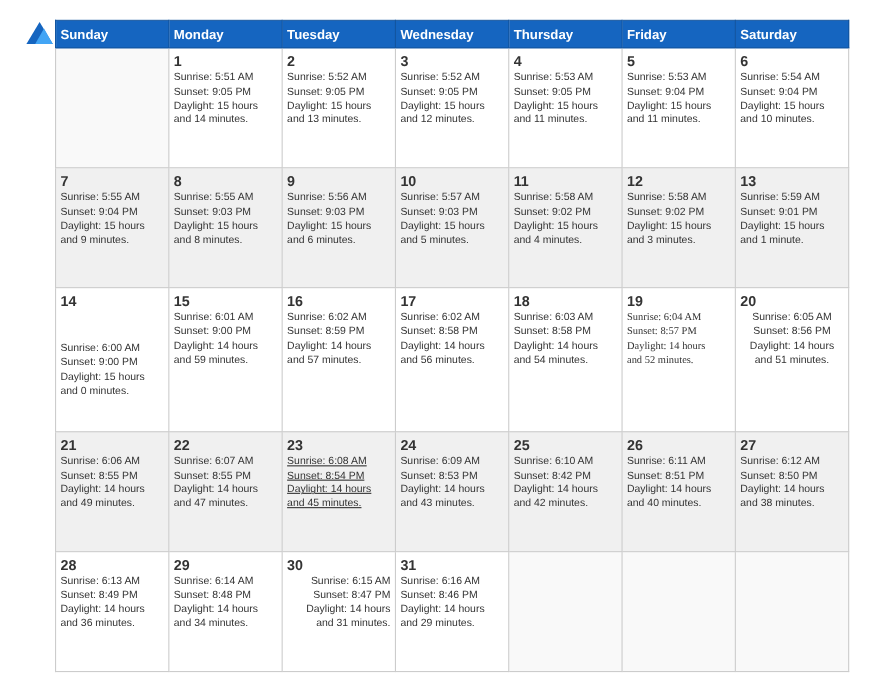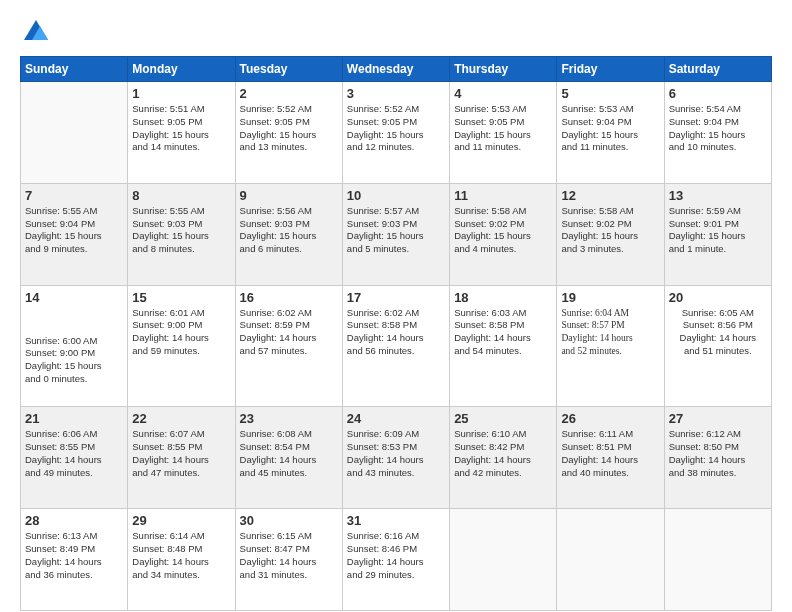--- a/index.html
+++ b/index.html
@@ -8,21 +8,21 @@
       height: 612px;
       font-family: Arial, sans-serif;
       background: #fff;
       overflow: hidden;
     }
     .page {
       width: 792px;
       height: 612px;
       padding: 18px 20px 1px 20px;
       display: flex;
-      flex-direction: column;
+      flex-direction: row;
     }
     .header {
       display: flex;
       justify-content: space-between;
       align-items: flex-start;
       margin-bottom: 10px;
     }
     .logo {
       display: flex;
       align-items: center;
@@ -295,21 +295,21 @@
           </td>
           <td>
             <span class="day-number">22</span>
             <div class="day-info" style="white-space: pre-line;">Sunrise: 6:07 AM
 Sunset: 8:55 PM
 Daylight: 14 hours
 and 47 minutes.</div>
           </td>
           <td>
             <span class="day-number">23</span>
-            <div class="day-info" style="white-space: pre-line;">Sunrise: 6:08 AM
+            <div class="day-info" style="white-space: pre-line; text-decoration: underline;">Sunrise: 6:08 AM
 Sunset: 8:54 PM
 Daylight: 14 hours
 and 45 minutes.</div>
           </td>
           <td>
             <span class="day-number">24</span>
             <div class="day-info" style="white-space: pre-line;">Sunrise: 6:09 AM
 Sunset: 8:53 PM
 Daylight: 14 hours
 and 43 minutes.</div>
@@ -346,21 +346,21 @@
           </td>
           <td>
             <span class="day-number">29</span>
             <div class="day-info" style="white-space: pre-line;">Sunrise: 6:14 AM
 Sunset: 8:48 PM
 Daylight: 14 hours
 and 34 minutes.</div>
           </td>
           <td>
             <span class="day-number">30</span>
-            <div class="day-info" style="white-space: pre-line;">Sunrise: 6:15 AM
+            <div class="day-info" style="white-space: pre-line; text-align: right;">Sunrise: 6:15 AM
 Sunset: 8:47 PM
 Daylight: 14 hours
 and 31 minutes.</div>
           </td>
           <td>
             <span class="day-number">31</span>
             <div class="day-info" style="white-space: pre-line;">Sunrise: 6:16 AM
 Sunset: 8:46 PM
 Daylight: 14 hours
 and 29 minutes.</div>

